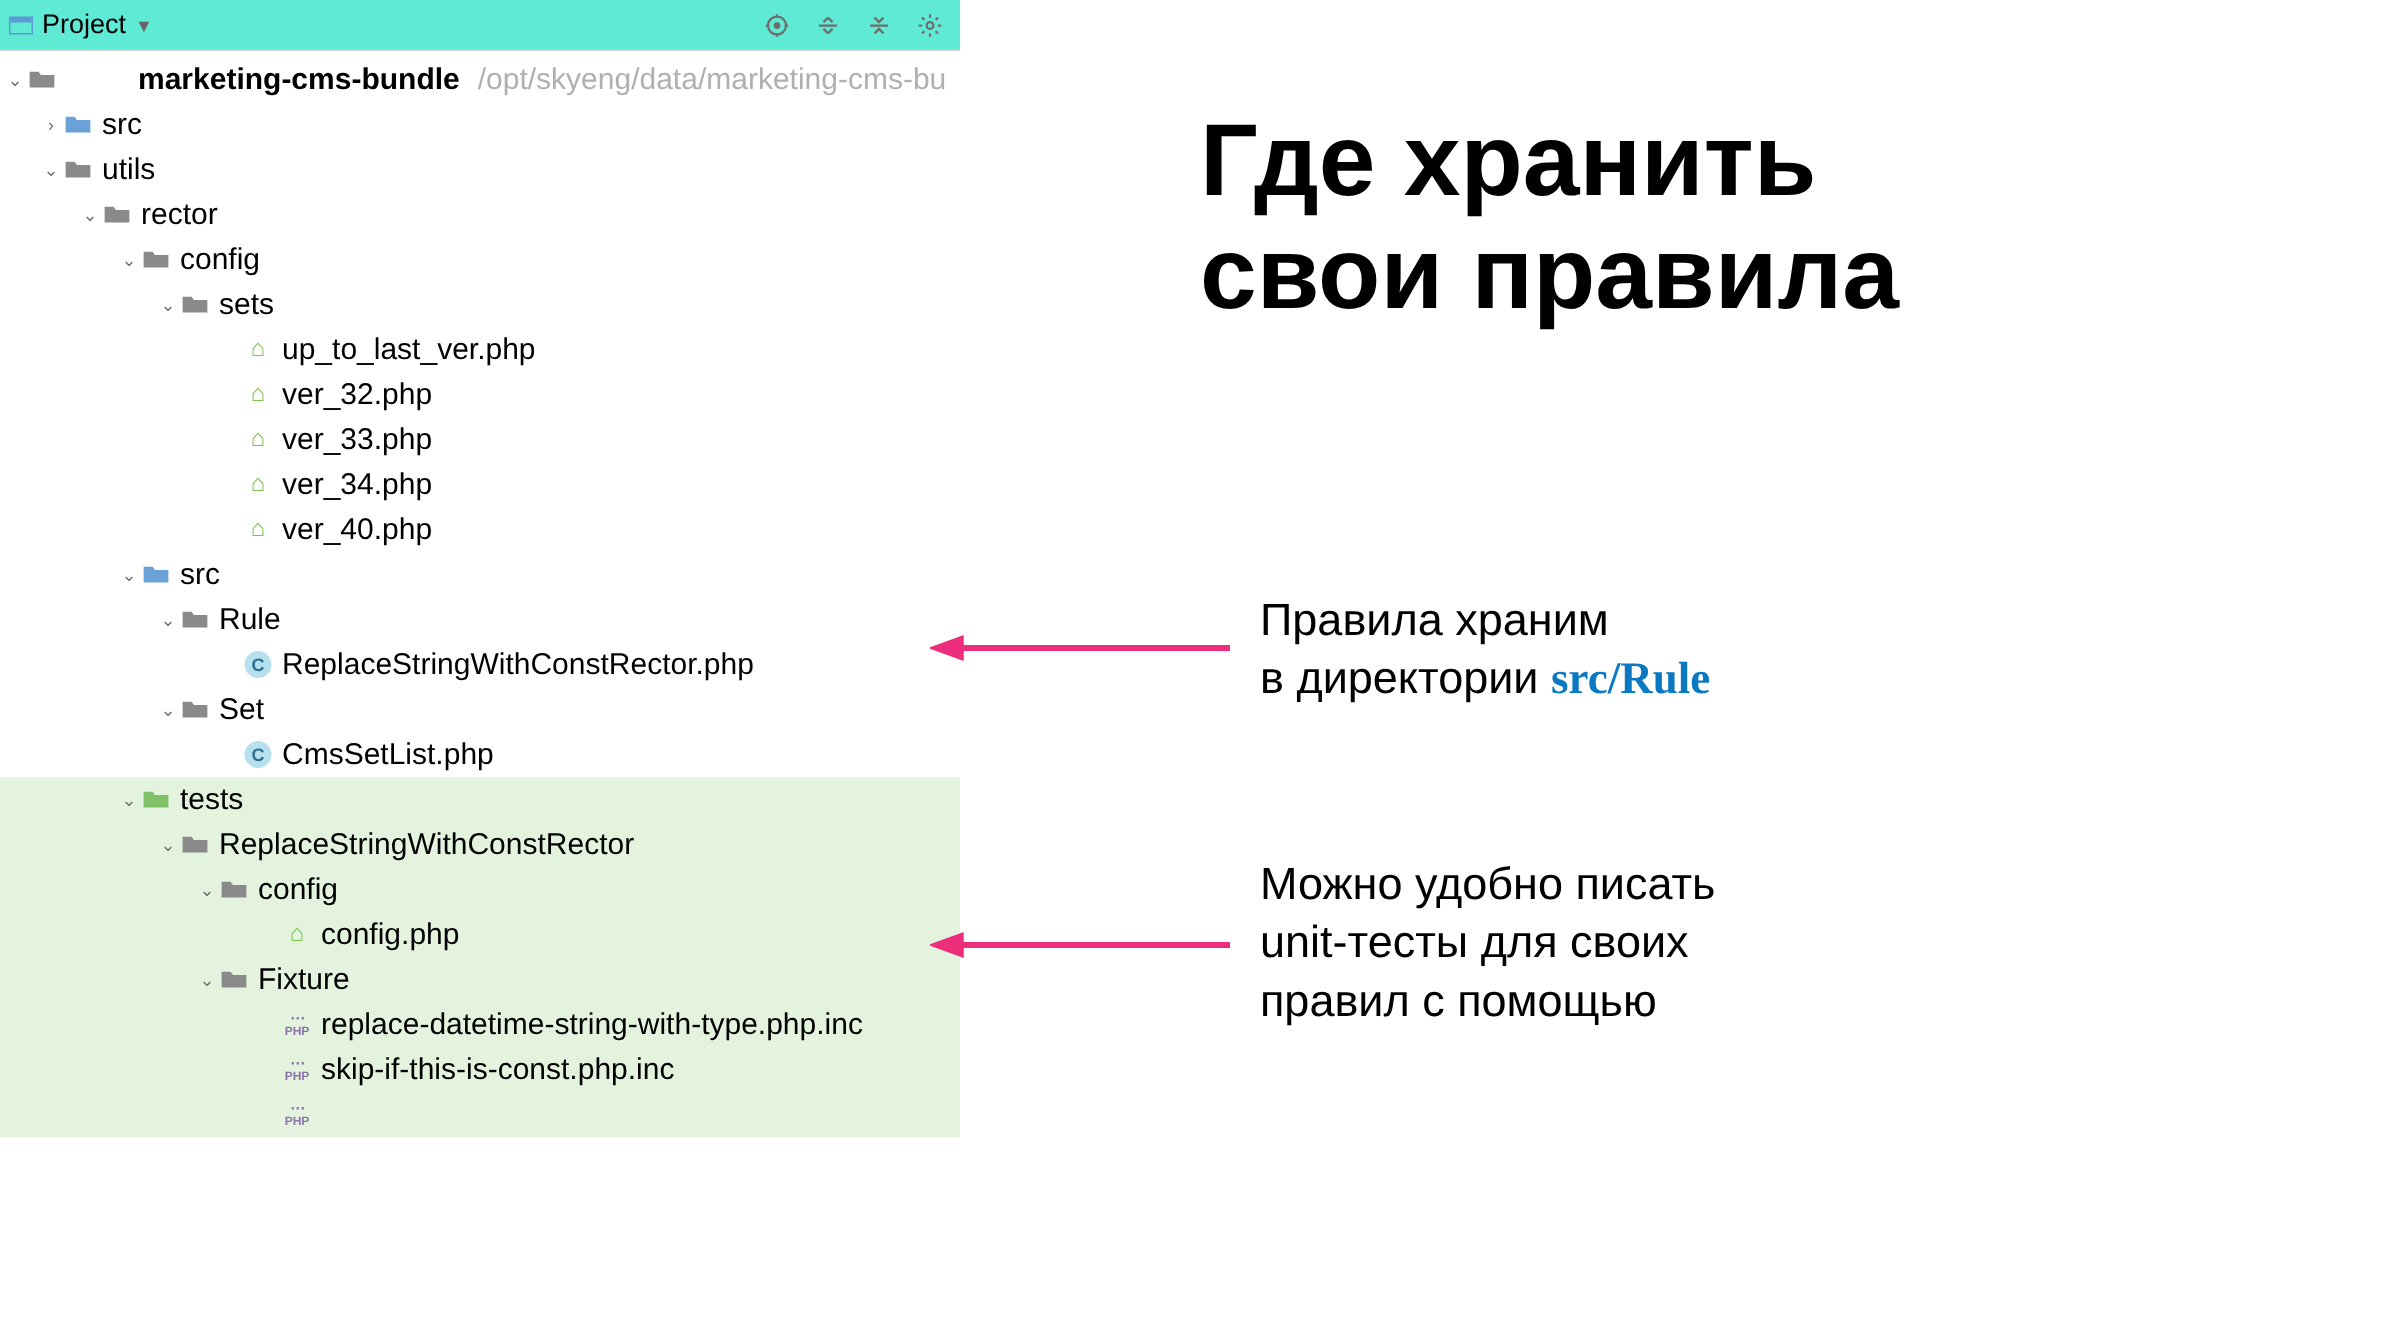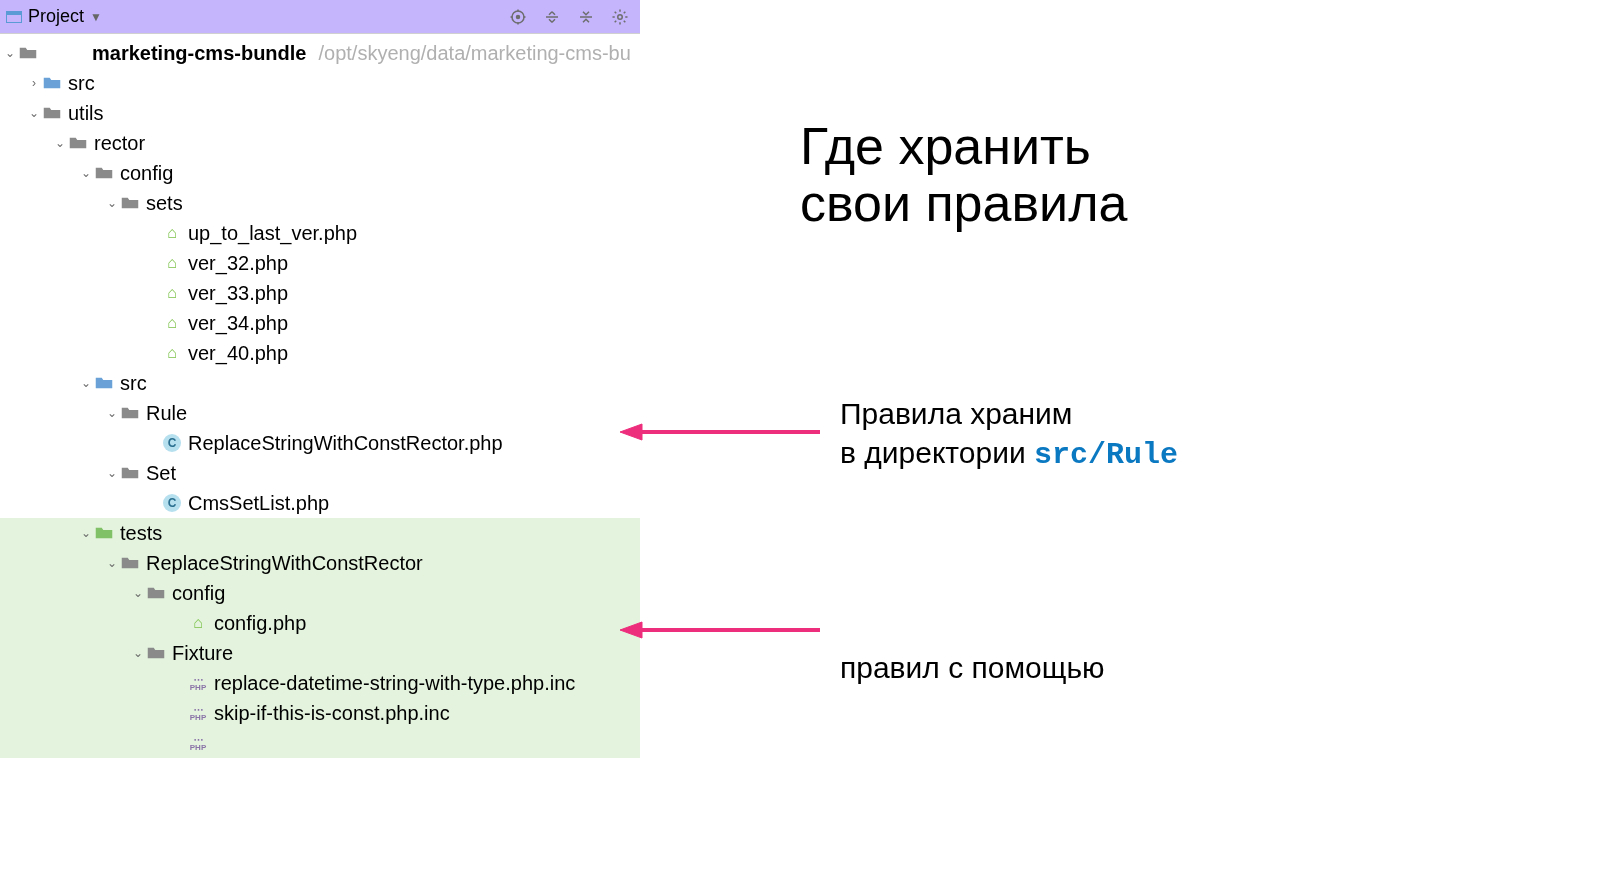--- a/index.html
+++ b/index.html
@@ -16,21 +16,21 @@
   .ide-panel {
     position: absolute;
     left: 0; top: 0;
     width: 640px;
     background: #fff;
     font-size: 20px;
     color: #000;
   }
   .ide-toolbar {
     height: 34px;
-    background: #c4b5fd;
+    background: #5eead4;
     border-bottom: 1px solid #d0d0d0;
     display: flex;
     align-items: center;
     padding: 0 6px;
     gap: 6px;
   }
   .toolbar-title-wrap { display: flex; align-items: center; gap: 6px; }
   .toolbar-title { font-size: 18px; color: #000; }
   .toolbar-spacer { flex: 1; }
   .toolbar-btn {
@@ -80,34 +80,33 @@
 
   .root-name { font-weight:700;margin-left:48px; }
   .root-path { color:#b0b0b0; margin-left:12px; overflow:hidden; text-overflow:ellipsis; }
 
   .tree-label { font-size:20px; }
 
   
   .slide-title {
     position: absolute;
     left: 800px; top: 70px;
-    font-size: 52px;
-    font-weight: 400;
+    font-size: 68px;
+    font-weight: 700;
     line-height: 1.1;
     font-family: Helvetica, Arial, sans-serif;
-    margin-top: 48px;
   }
 
   .annotation {
     position: absolute;
     font-size: 30px;
     line-height: 1.3;
     font-family: Helvetica, Arial, sans-serif;
   }
-  .annotation .code { font-family: Liberation Mono, monospace; color:#0b78c2; font-weight:bold; }
+  .annotation .code { font-family: Liberation Serif, serif; color:#0b78c2; font-weight:bold; }
 
   .arrow {
     position: absolute;
     stroke: #ed2e7c;
     fill: #ed2e7c;
   }
 </style>
 </head>
 <body>
 
@@ -383,22 +382,22 @@
   <span>Где хранить</span><br>
   <span>свои правила</span>
 </div>
 
 <div class="annotation" style="left:840px; top:394px;">
   <span>Правила храним</span><br>
   <span>в директории </span><span class="code">src/Rule</span>
 </div>
 
 <div class="annotation" style="left:840px; top:570px;">
-  <br>
-  <br>
+  <span>Можно удобно писать</span><br>
+  <span>unit-тесты для своих</span><br>
   <span>правил с помощью</span><br>
 </div>
 
 <svg class="arrow" style="left:620px; top:420px; width:200px; height:24px;">
   <line x1="200" y1="12" x2="20" y2="12" stroke-width="4"></line>
   <polygon points="0,12 22,4 22,20"></polygon>
 </svg>
 
 <svg class="arrow" style="left:620px; top:618px; width:200px; height:24px;">
   <line x1="200" y1="12" x2="20" y2="12" stroke-width="4"></line>

